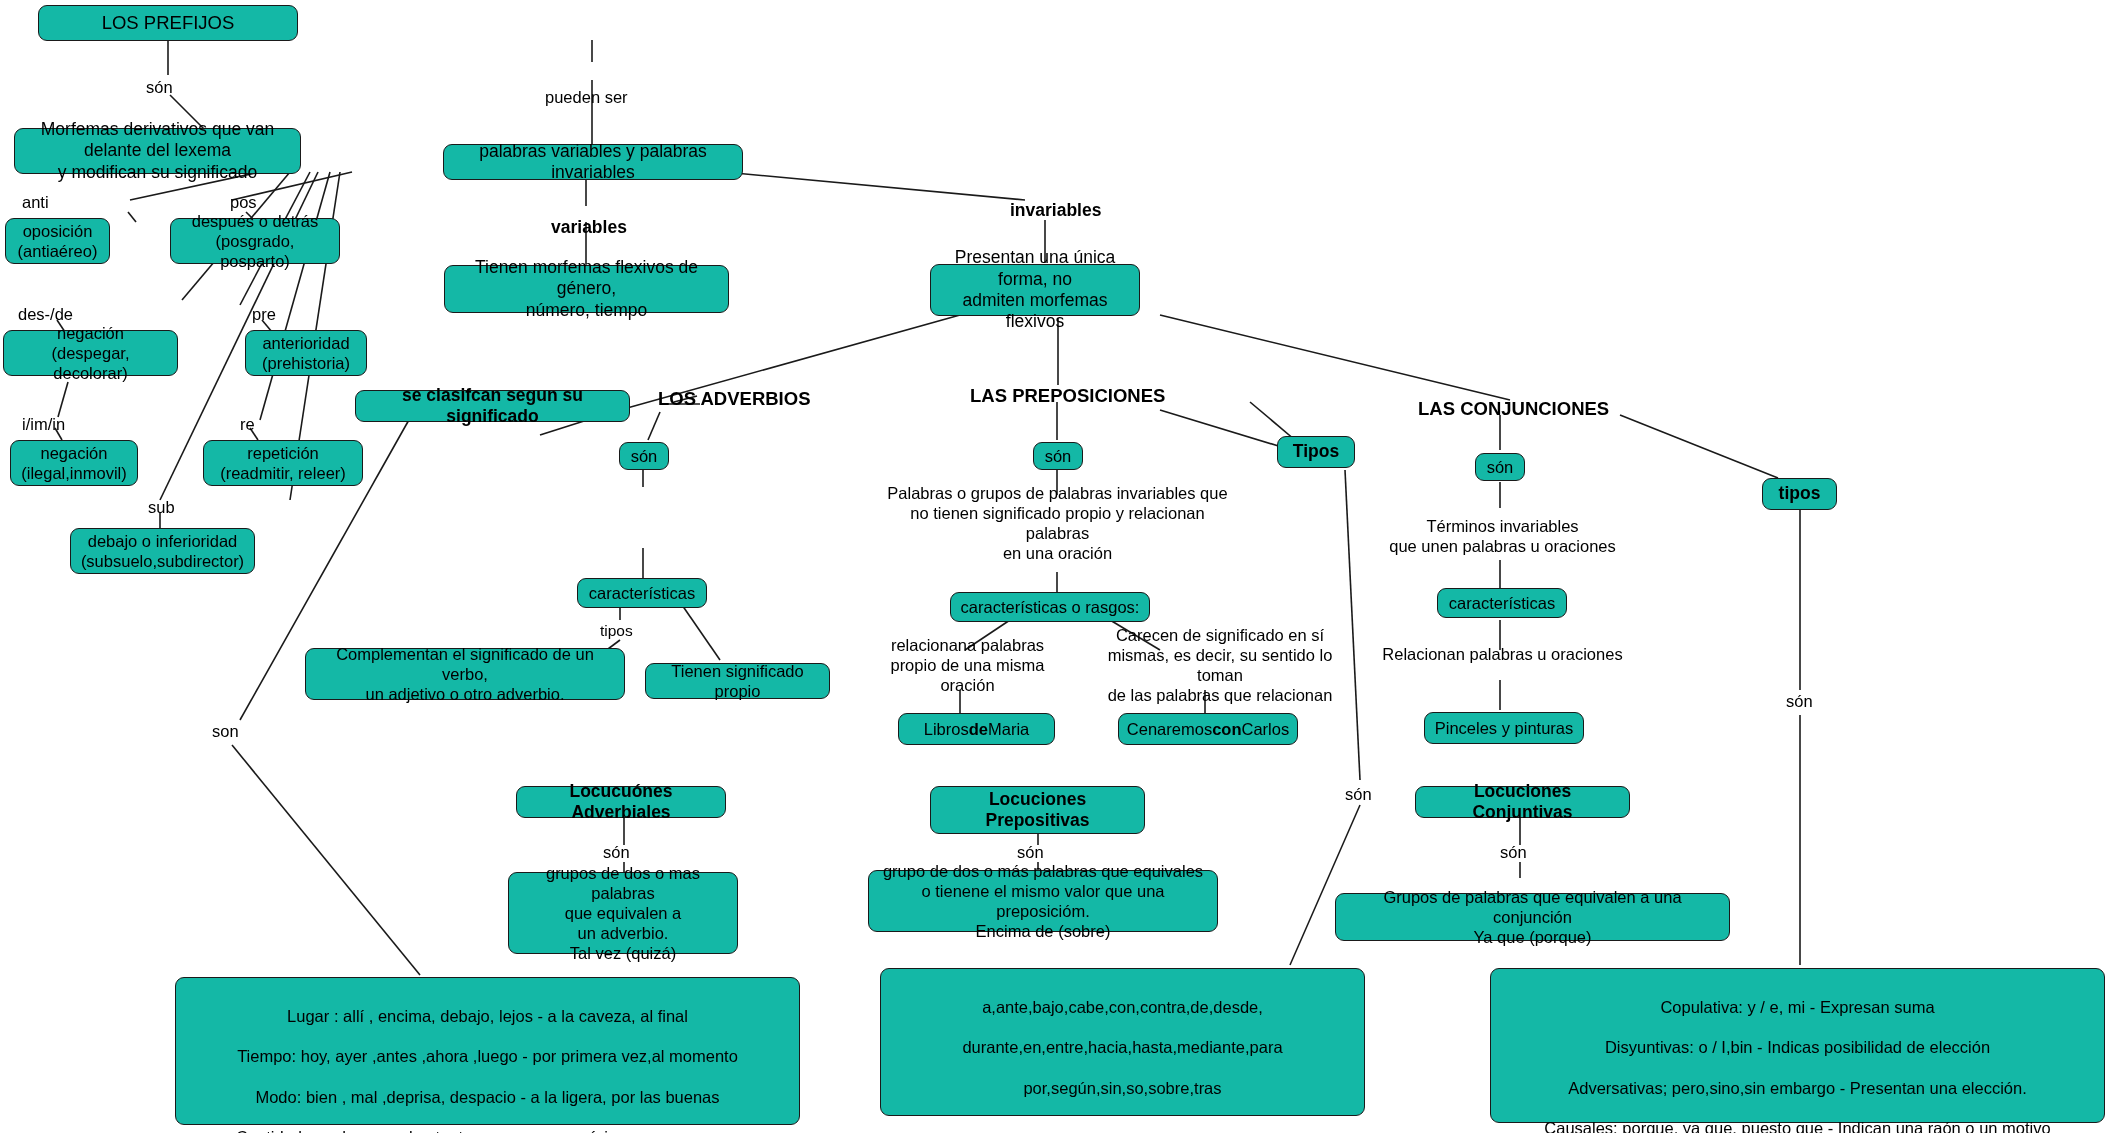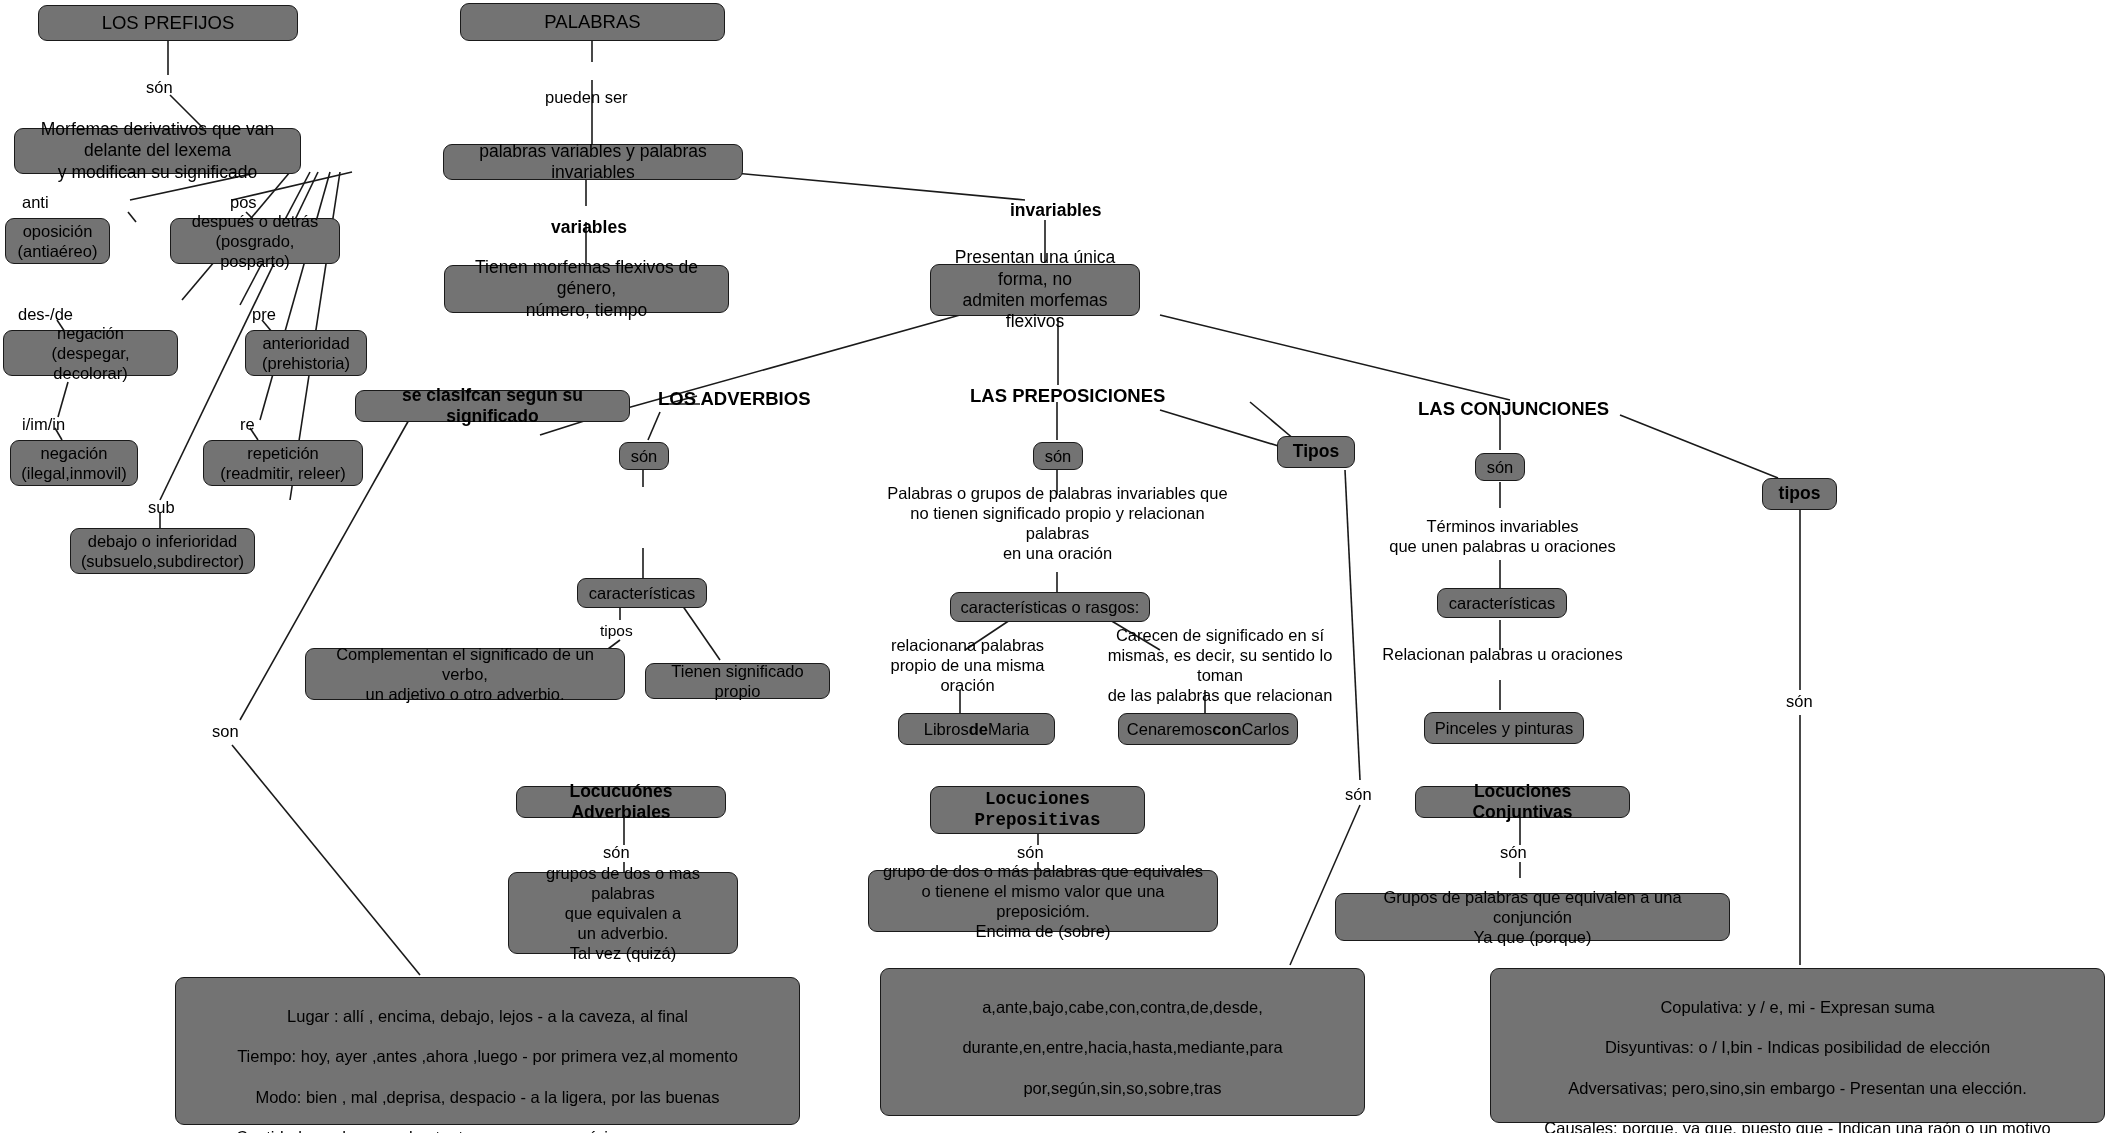--- a/index.html
+++ b/index.html
@@ -8,21 +8,21 @@
     color:#000000;
     width:2111px;height:1133px;
     position:relative;
     overflow:hidden;
   }
   #canvas{position:absolute;left:0;top:0;width:2111px;height:1133px;}
   svg#wires{position:absolute;left:0;top:0;width:2111px;height:1133px;pointer-events:none;}
   .node{
     position:absolute;
     box-sizing:border-box;
-    background:#737373;
+    background:#14b8a6;
     border:1.6px solid #1a1a1a;
     border-radius:9px;
     text-align:center;
     line-height:1.22;
     padding:4px 9px;
     white-space:pre-line;
     display:flex;
     align-items:center;
     justify-content:center;
     z-index:3;
@@ -166,21 +166,20 @@
 (ilegal,inmovil)</div>
 
   <div class="lbl s16" style="left:240px;top:415px;">re</div>
   <div class="node s16" style="left:203px;top:440px;width:160px;height:46px;">repetición
 (readmitir, releer)</div>
 
   <div class="lbl s16" style="left:148px;top:498px;">sub</div>
   <div class="node s16" style="left:70px;top:528px;width:185px;height:46px;">debajo o inferioridad
 (subsuelo,subdirector)</div>
 
-  <div class="node s18" style="left:460px;top:3px;width:265px;height:38px;">PALABRAS</div>
   <div class="lbl s16" style="left:545px;top:88px;">pueden ser</div>
   <div class="node s17" style="left:443px;top:144px;width:300px;height:36px;">palabras variables y palabras invariables</div>
 
   <div class="ttl s17" style="left:551px;top:217px;">variables</div>
   <div class="node s17" style="left:444px;top:265px;width:285px;height:48px;">Tienen morfemas flexivos de género,
 número, tiempo</div>
 
   <div class="ttl s17" style="left:1010px;top:200px;">invariables</div>
   <div class="node s17" style="left:930px;top:264px;width:210px;height:52px;">Presentan una única forma, no
 admiten morfemas flexivos</div>
@@ -228,21 +227,21 @@
   <div class="node s16" style="left:898px;top:713px;width:157px;height:32px;">
     <span>Libros </span><b>de</b><span> Maria</span>
   </div>
   <div class="node s16" style="left:1118px;top:713px;width:180px;height:32px;">
     <span>Cenaremos </span><b>con</b><span> Carlos</span>
   </div>
 
   <div class="node b s17" style="left:1277px;top:436px;width:78px;height:32px;">Tipos</div>
   <div class="lbl s16" style="left:1345px;top:785px;">són</div>
 
-  <div class="node b s17" style="left:930px;top:786px;width:215px;height:48px;font-family:Liberation Mono, monospace;">Locuciones Prepositivas</div>
+  <div class="node b s17" style="left:930px;top:786px;width:215px;height:48px;">Locuciones Prepositivas</div>
   <div class="lbl s16" style="left:1017px;top:843px;">són</div>
   <div class="node s16" style="left:868px;top:870px;width:350px;height:62px;">grupo de dos o más palabras que equivales
 o tienene el mismo valor que una preposicióm.
 Encima de (sobre)</div>
 
   <div class="node s16" style="left:880px;top:968px;width:485px;height:148px;padding:8px 14px;display:block;">
     <div style="text-align:center;">a,ante,bajo,cabe,con,contra,de,desde,</div>
     <div style="text-align:center;">durante,en,entre,hacia,hasta,mediante,para</div>
     <div style="text-align:center;">por,según,sin,so,sobre,tras</div>
     <div style="text-align:center;min-height:10px;"></div>

